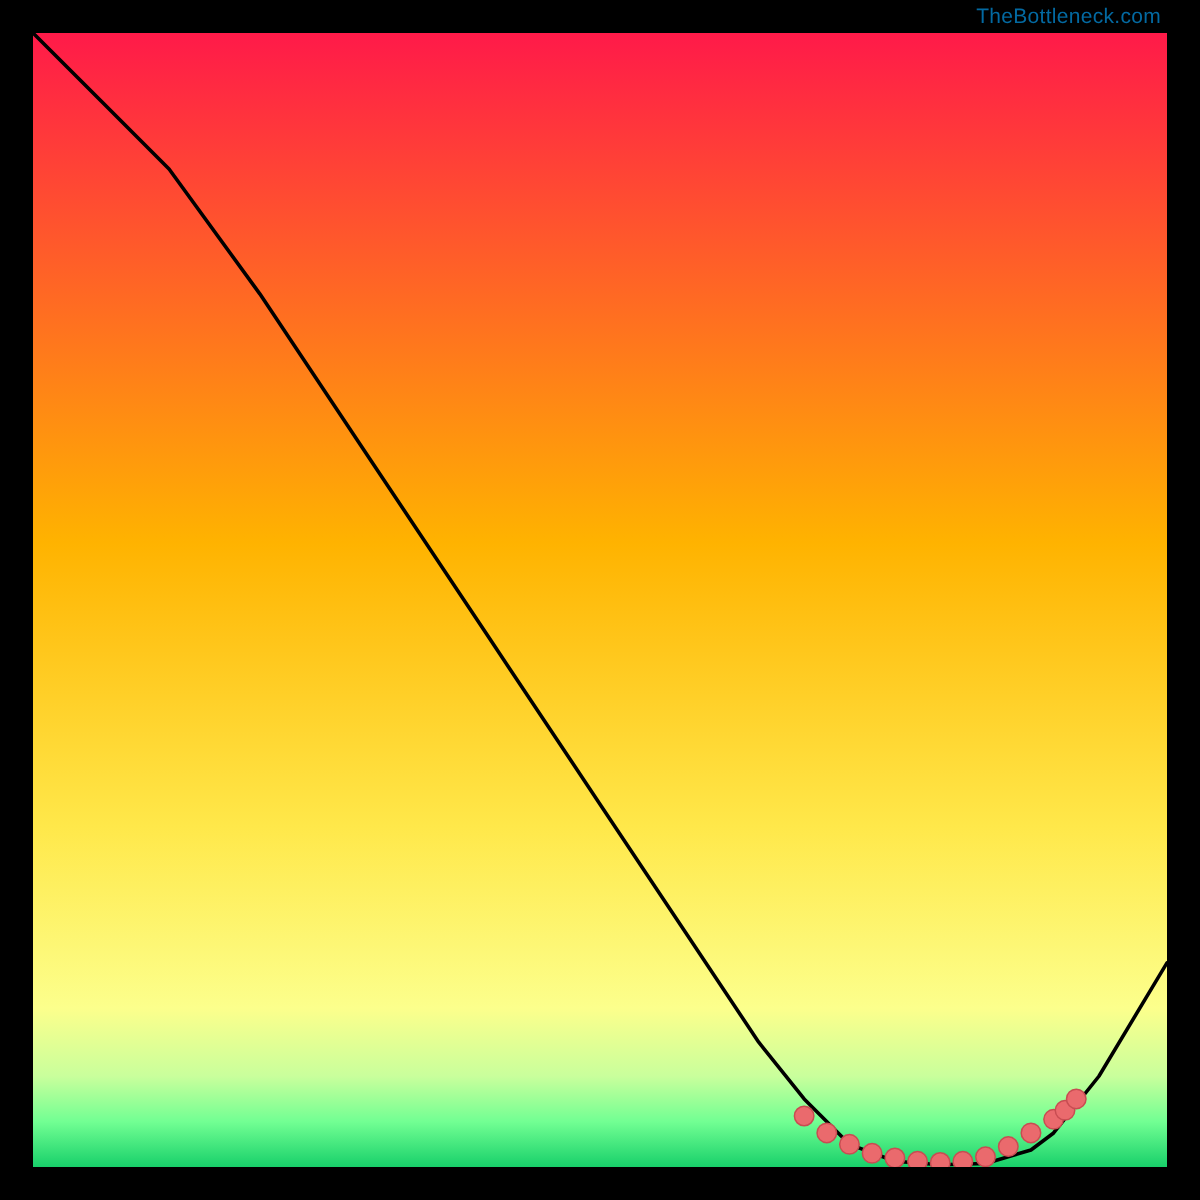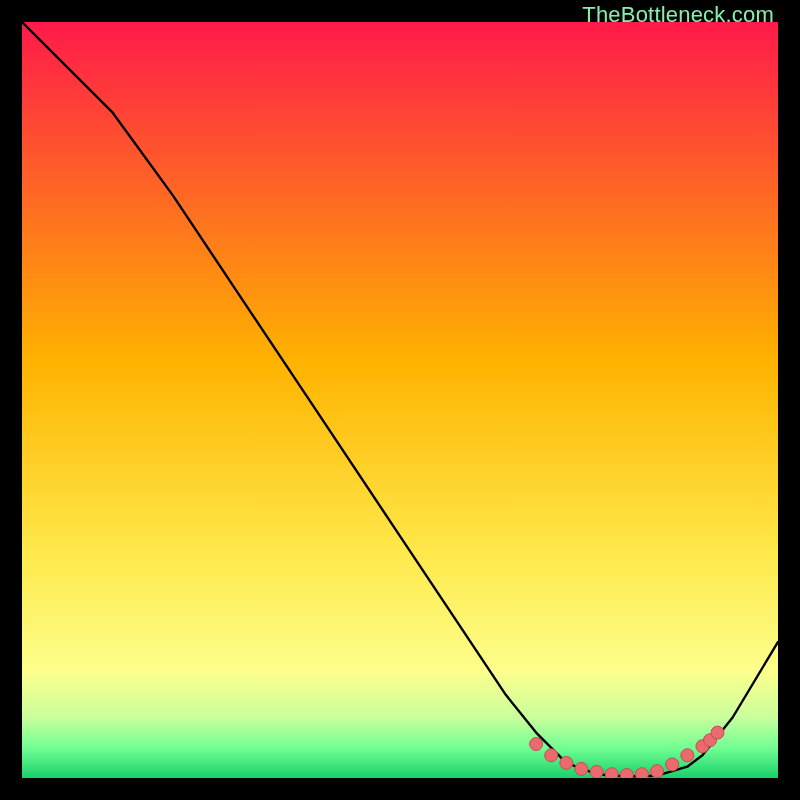--- a/index.html
+++ b/index.html
@@ -22,23 +22,23 @@
     position: absolute;
     left: 0;
     top: 0;
     width: 756px;
     height: 756px;
   }
   .attribution {
     position: absolute;
     top: 2px;
     right: 26px;
-    color: #86efac;
+    color: #0369a1;
     font-family: Arial, Helvetica, sans-serif;
-    font-size: 22px;
+    font-size: 14px;
     letter-spacing: 0.2px;
   }
 </style>
 </head>
 <body>
 
 <div class="chart-wrap">
   <svg class="plot" viewBox="0 0 756 756" preserveAspectRatio="none">
     <defs>
       <linearGradient id="bg-grad" x1="0" y1="0" x2="0" y2="1">

